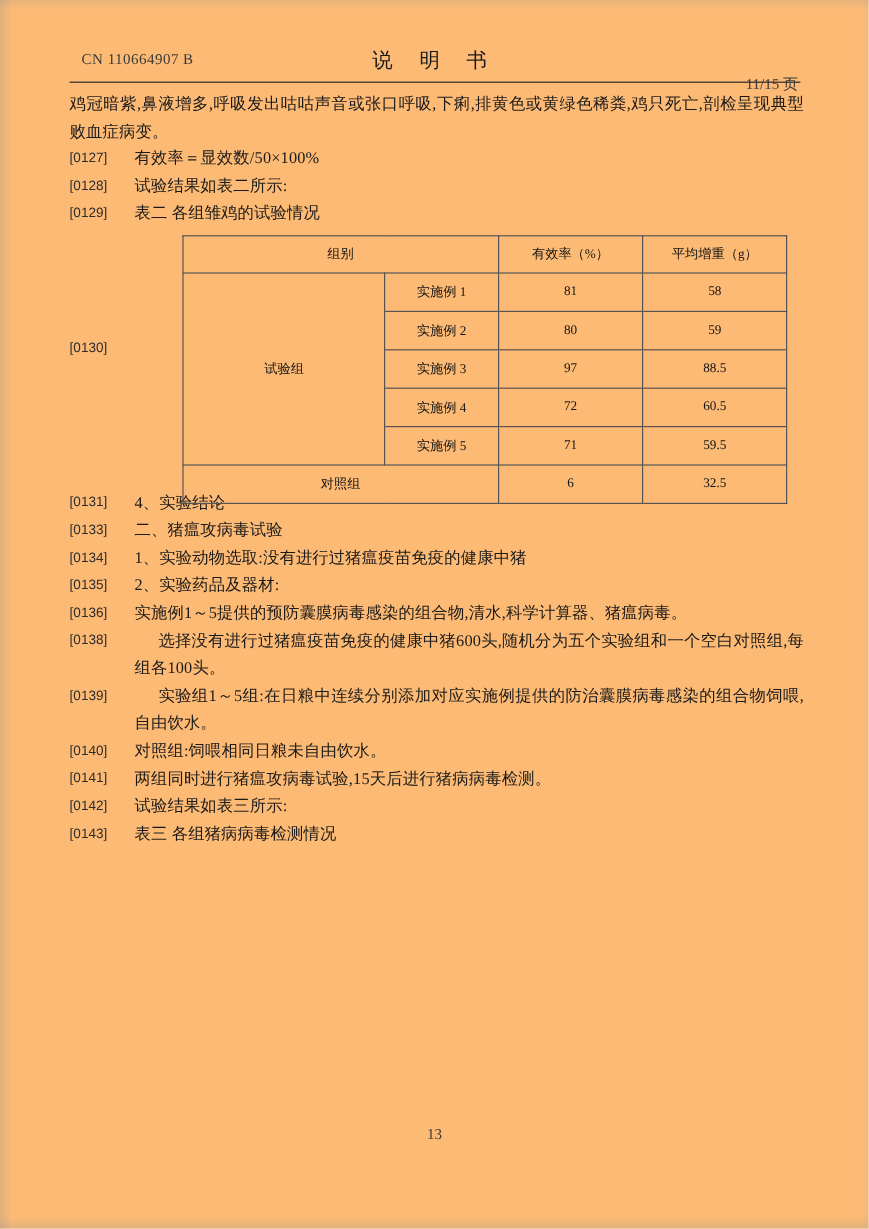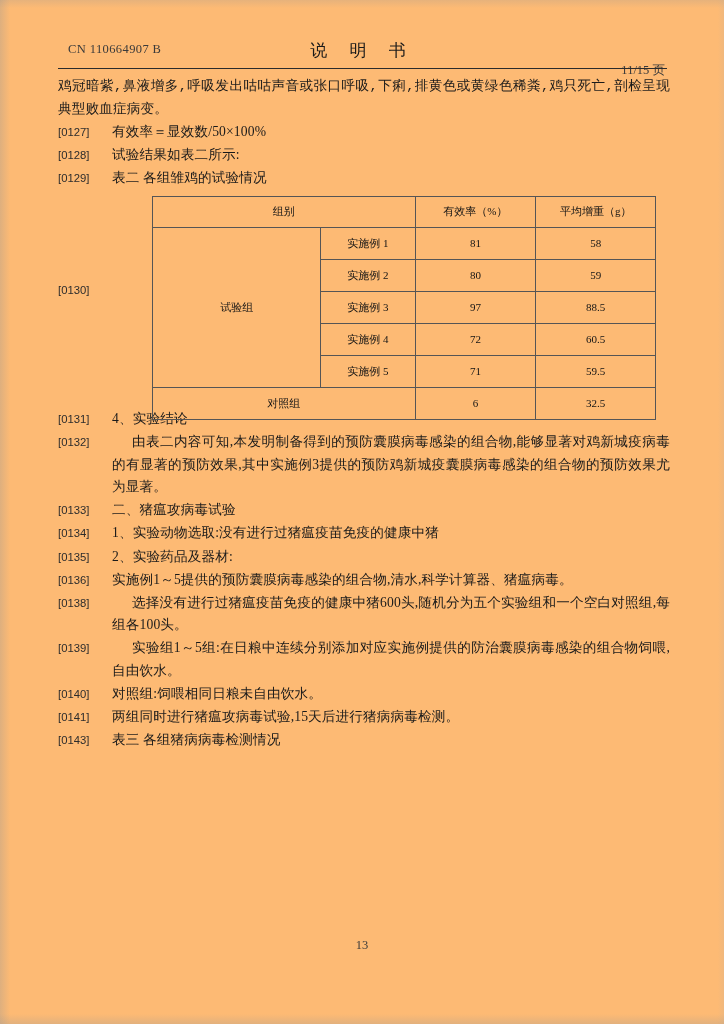--- a/index.html
+++ b/index.html
@@ -114,21 +114,20 @@
   .para.indent .txt { text-indent: 20px; }
 
   
   .plain {
     font-size: 13.6px;
     line-height: 22.6px;
     text-align: justify;
     text-justify: inter-character;
     letter-spacing: 0.15px;
     margin: 0;
-    font-family: Liberation Mono, monospace;
   }
 
   
   #table-block {
     position: relative;
     margin: 6px 0 6px 0;
     min-height: 206px;
   }
   #table-tag {
     position: absolute;
@@ -247,24 +246,20 @@
             <td class="gain">32.5</td>
           </tr>
         </tbody>
       </table>
     </div>
 
     <div class="para">
       <span class="tag">[0131]</span>
       <span class="txt">4、实验结论</span>
     </div>
-    <div class="para indent">
-      <span class="tag">[0132]</span>
-      <span class="txt">由表二内容可知,本发明制备得到的预防囊膜病毒感染的组合物,能够显著对鸡新城疫病毒的有显著的预防效果,其中实施例3提供的预防鸡新城疫囊膜病毒感染的组合物的预防效果尤为显著。</span>
-    </div>
     <div class="para">
       <span class="tag">[0133]</span>
       <span class="txt">二、猪瘟攻病毒试验</span>
     </div>
     <div class="para">
       <span class="tag">[0134]</span>
       <span class="txt">1、实验动物选取:没有进行过猪瘟疫苗免疫的健康中猪</span>
     </div>
     <div class="para">
       <span class="tag">[0135]</span>
@@ -284,20 +279,24 @@
     </div>
     <div class="para">
       <span class="tag">[0140]</span>
       <span class="txt">对照组:饲喂相同日粮未自由饮水。</span>
     </div>
     <div class="para">
       <span class="tag">[0141]</span>
       <span class="txt">两组同时进行猪瘟攻病毒试验,15天后进行猪病病毒检测。</span>
     </div>
     <div class="para">
+      <span class="tag">[0142]</span>
+      <span class="txt">试验结果如表三所示:</span>
+    </div>
+    <div class="para">
       <span class="tag">[0143]</span>
       <span class="txt">表三 各组猪病病毒检测情况</span>
     </div>
 
   </div>
 
   <div id="footer">
     <span>13</span>
   </div>
 

